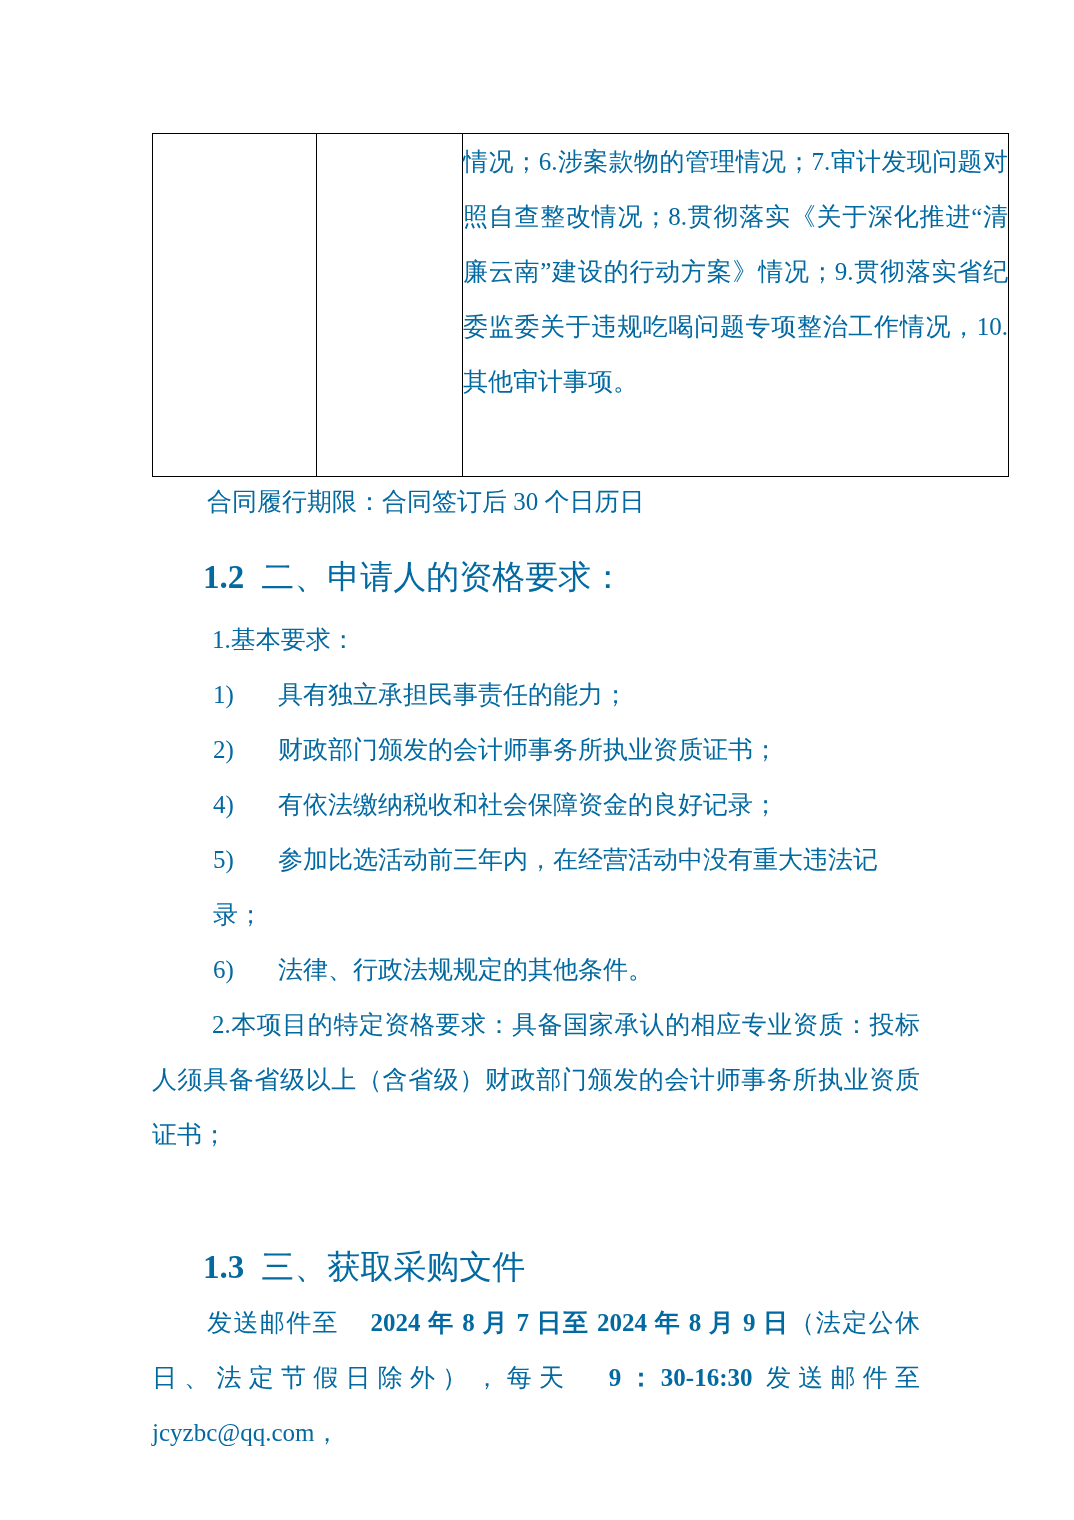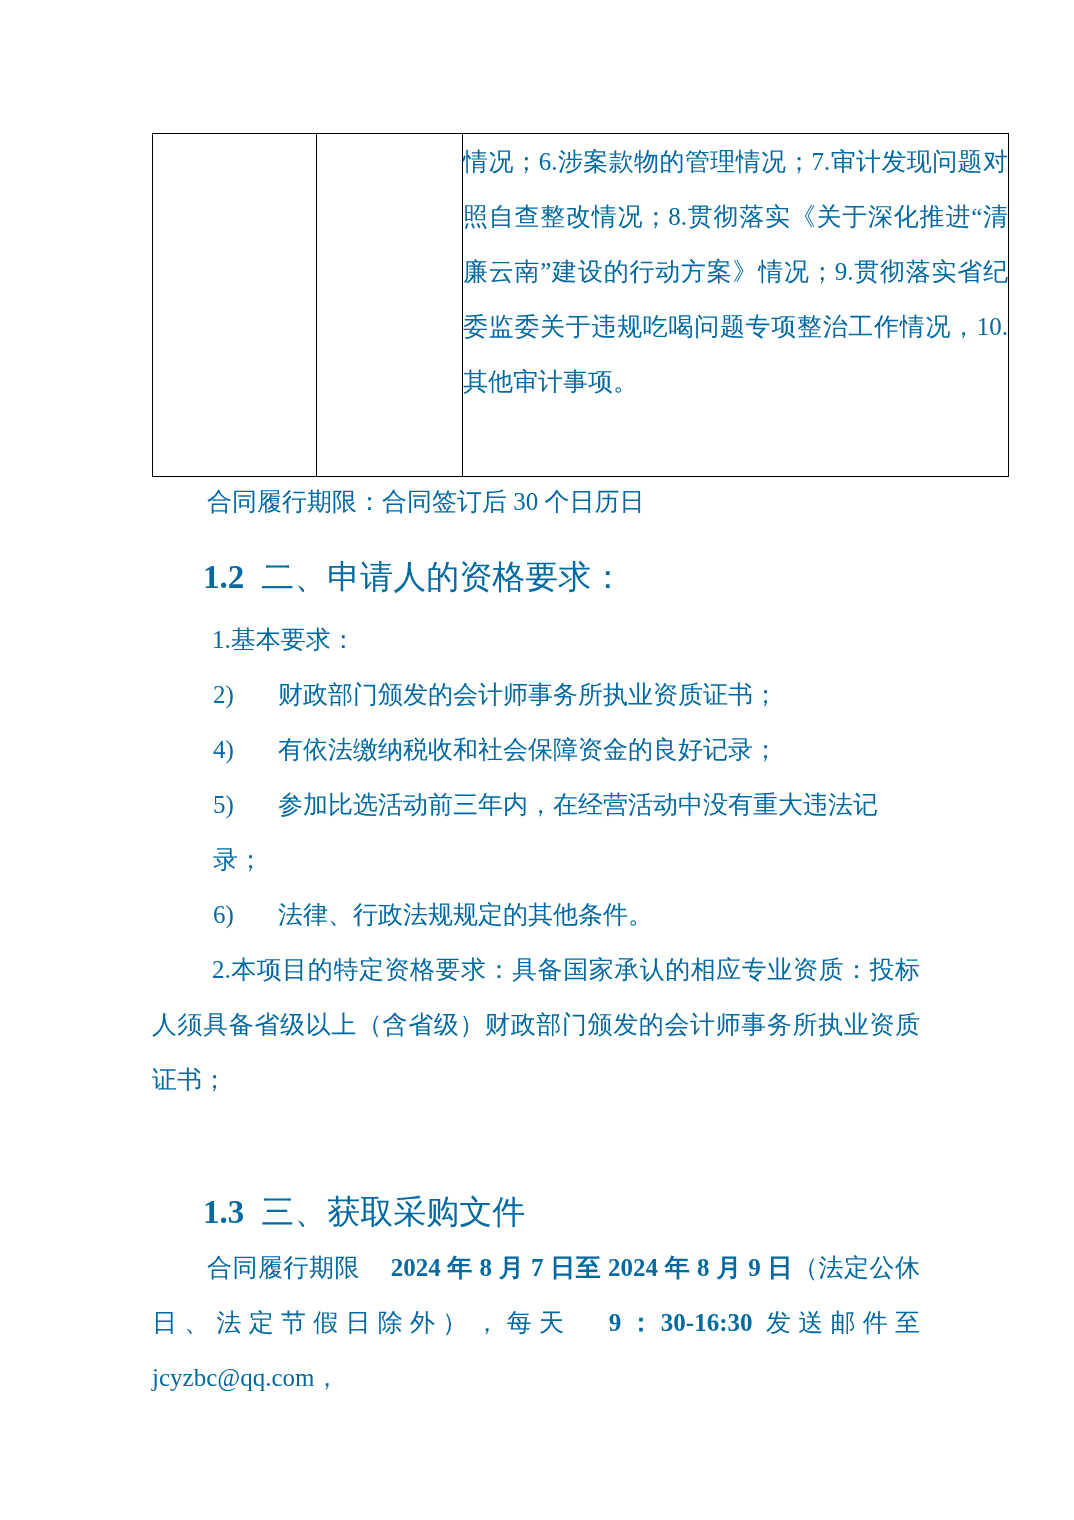--- a/index.html
+++ b/index.html
@@ -77,36 +77,39 @@
 
     <p class="contract">合同履行期限：合同签订后 30 个日历日</p>
 
     <div class="heading">
       <span class="hnum">1.2</span><span>二、申请人的资格要求：</span>
     </div>
 
     <p class="basic">1.基本要求：</p>
 
     <div class="list-item">
+      <span class="num">1)</span><span>具有独立承担民事责任的能力；</span>
+    </div>
+    <div class="list-item">
       <span class="num">2)</span><span>财政部门颁发的会计师事务所执业资质证书；</span>
     </div>
     <div class="list-item">
       <span class="num">4)</span><span>有依法缴纳税收和社会保障资金的良好记录；</span>
     </div>
     <div class="list-item">
       <span class="num">5)</span><span>参加比选活动前三年内，在经营活动中没有重大违法记录；</span>
     </div>
     <div class="list-item">
       <span class="num">6)</span><span>法律、行政法规规定的其他条件。</span>
     </div>
 
     <p class="specific">2.本项目的特定资格要求：具备国家承认的相应专业资质：投标人须具备省级以上（含省级）财政部门颁发的会计师事务所执业资质证书；</p>
 
     <div class="heading h13">
       <span class="hnum">1.3</span><span>三、获取采购文件</span>
     </div>
 
     <p class="obtain">
-      <span>合同履行期限 </span><span class="bold">2024 年 8 月 7 日至 2024 年 8 月 9 日</span><span>（法定公休日、法定节假日除外），每天 </span><span class="bold">9：30-16:30 </span><span>发送邮件至 jcyzbc@qq.com，</span>
+      <span>发送邮件至 </span><span class="bold">2024 年 8 月 7 日至 2024 年 8 月 9 日</span><span>（法定公休日、法定节假日除外），每天 </span><span class="bold">9：30-16:30 </span><span>发送邮件至 jcyzbc@qq.com，</span>
     </p>
 
   </div>
 </div>
 
 </body></html>

